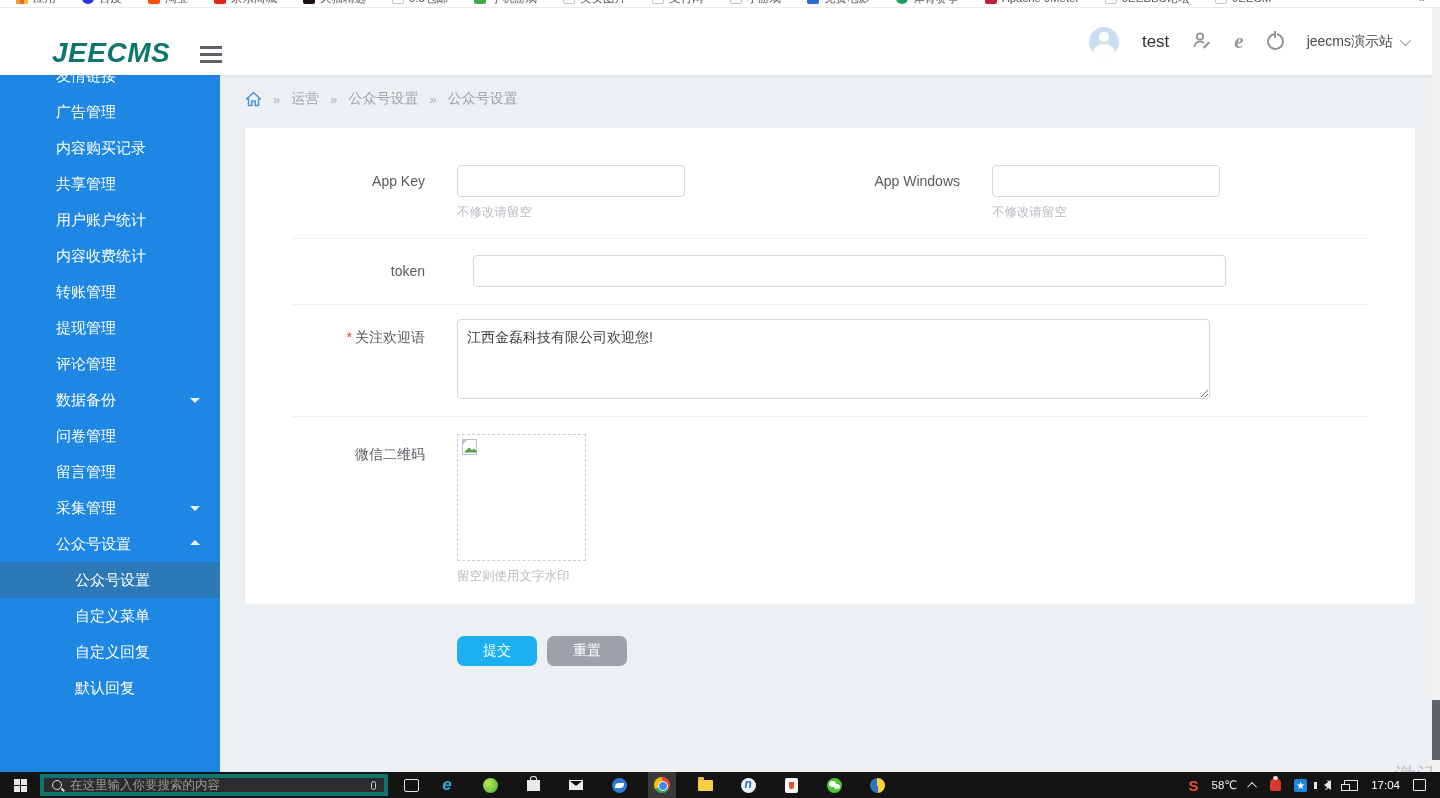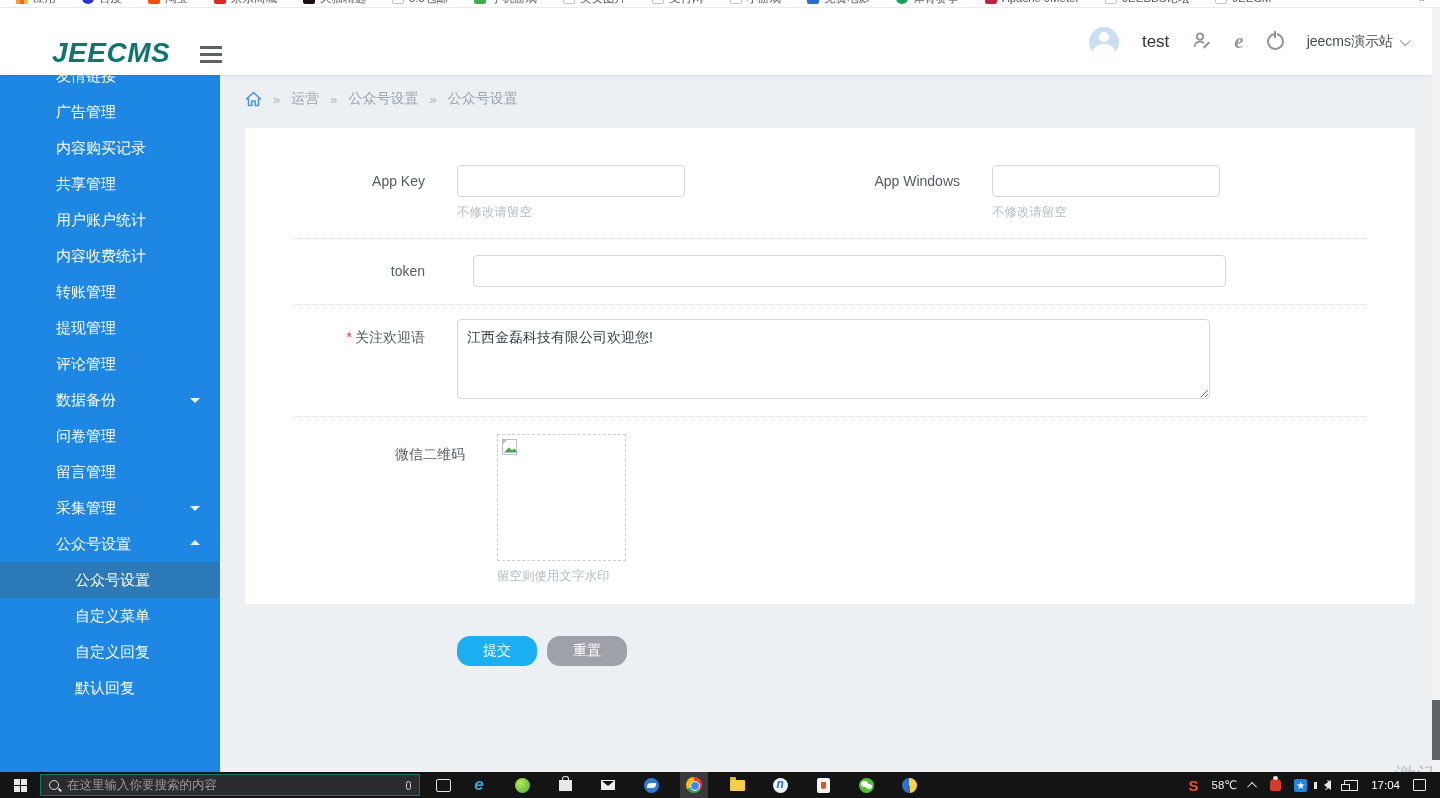--- a/index.html
+++ b/index.html
@@ -86,21 +86,21 @@
   .row2 { margin-top:16px;gap:8px; }
   .w753 { width:753px; }
   .row3 { margin-top:14px; }
   .welcome-ta { width:753px; height:80px; border:1px solid #d4d8db; border-radius:4px;
     font-size:14px; color:#3a3f44; padding:7px 9px; resize:both; outline:none;
     font-family:"Liberation Sans","DejaVu Sans",sans-serif; line-height:1.45; }
   .row4 { margin-top:17px; }
   .qr-box { width:129px; height:127px; border:1px dashed #cbcfd2; background:#fff;
     position:relative; cursor:pointer; }
   .row-btns { margin-top:51px; padding-left:212px; display:flex; gap:10px; }
-  .btn { width:80px; height:30px; border:none; border-radius:13px; color:#fff;
+  .btn { width:80px; height:30px; border:none; border-radius:7px; color:#fff;
     font-size:14px; cursor:pointer; font-family:inherit; }
   .btn-submit { background:#1cb0f2; }
   .btn-reset { background:#9ea2a8; }
 
   
   #watermark { position:absolute; left:1175px; top:686px; color:#bdc2c8; z-index:5; }
   #watermark .wm1 { font-size:22px; }
 
   
   #scrollbar { position:absolute; right:0; top:8px; width:8px; height:764px;
@@ -109,21 +109,21 @@
     background:#5f6368; }
 
   
   #taskbar { position:absolute; left:0; bottom:0; width:1440px; height:26px;
     background:#141414; display:flex; align-items:center; z-index:40; }
   .tb-start { width:40px; height:26px; display:flex; align-items:center;
     justify-content:center; }
   .win-grid { width:13px; height:13px; display:grid; grid-template-columns:6px 6px;
     grid-template-rows:6px 6px; gap:1px; }
   .win-grid i { background:#e8e8e8; }
-  .tb-search { width:380px; height:22px; background:#2c2c2e; border:1px solid #0f766e;
+  .tb-search { width:348px; height:22px; background:#2c2c2e; border:4px solid #0f766e;
     display:flex; align-items:center; gap:8px; padding:0 8px; }
   .search-ring { width:10px; height:10px; border:1.6px solid #dcdcdc; border-radius:50%;
     position:relative; flex:0 0 auto; }
   .search-ring::after { content:""; position:absolute; left:8px; top:8px; width:4px;
     height:1.6px; background:#dcdcdc; transform:rotate(45deg); }
   .tb-search span { font-size:12.5px; color:#9b9b9b; flex:1 1 auto;
     white-space:nowrap; overflow:hidden; }
   .mic { width:5px; height:9px; border:1.4px solid #cfcfcf; border-radius:3px;
     flex:0 0 auto; }
   .tb-taskview { width:15px; height:13px; border:1.5px solid #e4e4e4; border-radius:2px;
@@ -357,21 +357,21 @@
       <div class="flabel" style="line-height:20px; padding-top:8px;">
         <span class="req">*</span><span>关注欢迎语</span>
       </div>
       <div class="fgap"></div>
       <textarea class="welcome-ta" style="">江西金磊科技有限公司欢迎您!</textarea>
     </div>
 
     <div class="dotline"></div>
 
     <div class="frow row4">
-      <div class="flabel" style="line-height:20px; padding-top:10px;margin-left:40px;">微信二维码</div>
+      <div class="flabel" style="line-height:20px; padding-top:10px;">微信二维码</div>
       <div class="fgap"></div>
       <div>
         <div class="qr-box">
           <svg class="bimg-svg" width="16" height="17" viewBox="0 0 16 17">
             <rect x="0.5" y="0.5" width="14" height="15" fill="#fdfdfd" stroke="#b9c2cc"></rect>
             <path d="M0.5 0.5 h5 l-5 5 z" fill="#aebfd8"></path>
             <path d="M2 13.5 l5-5 3 3 2-2 2.5 2.5 v1.5 z" fill="#4aa14a"></path>
           </svg>
         </div>
         <div class="help">留空则使用文字水印</div>

